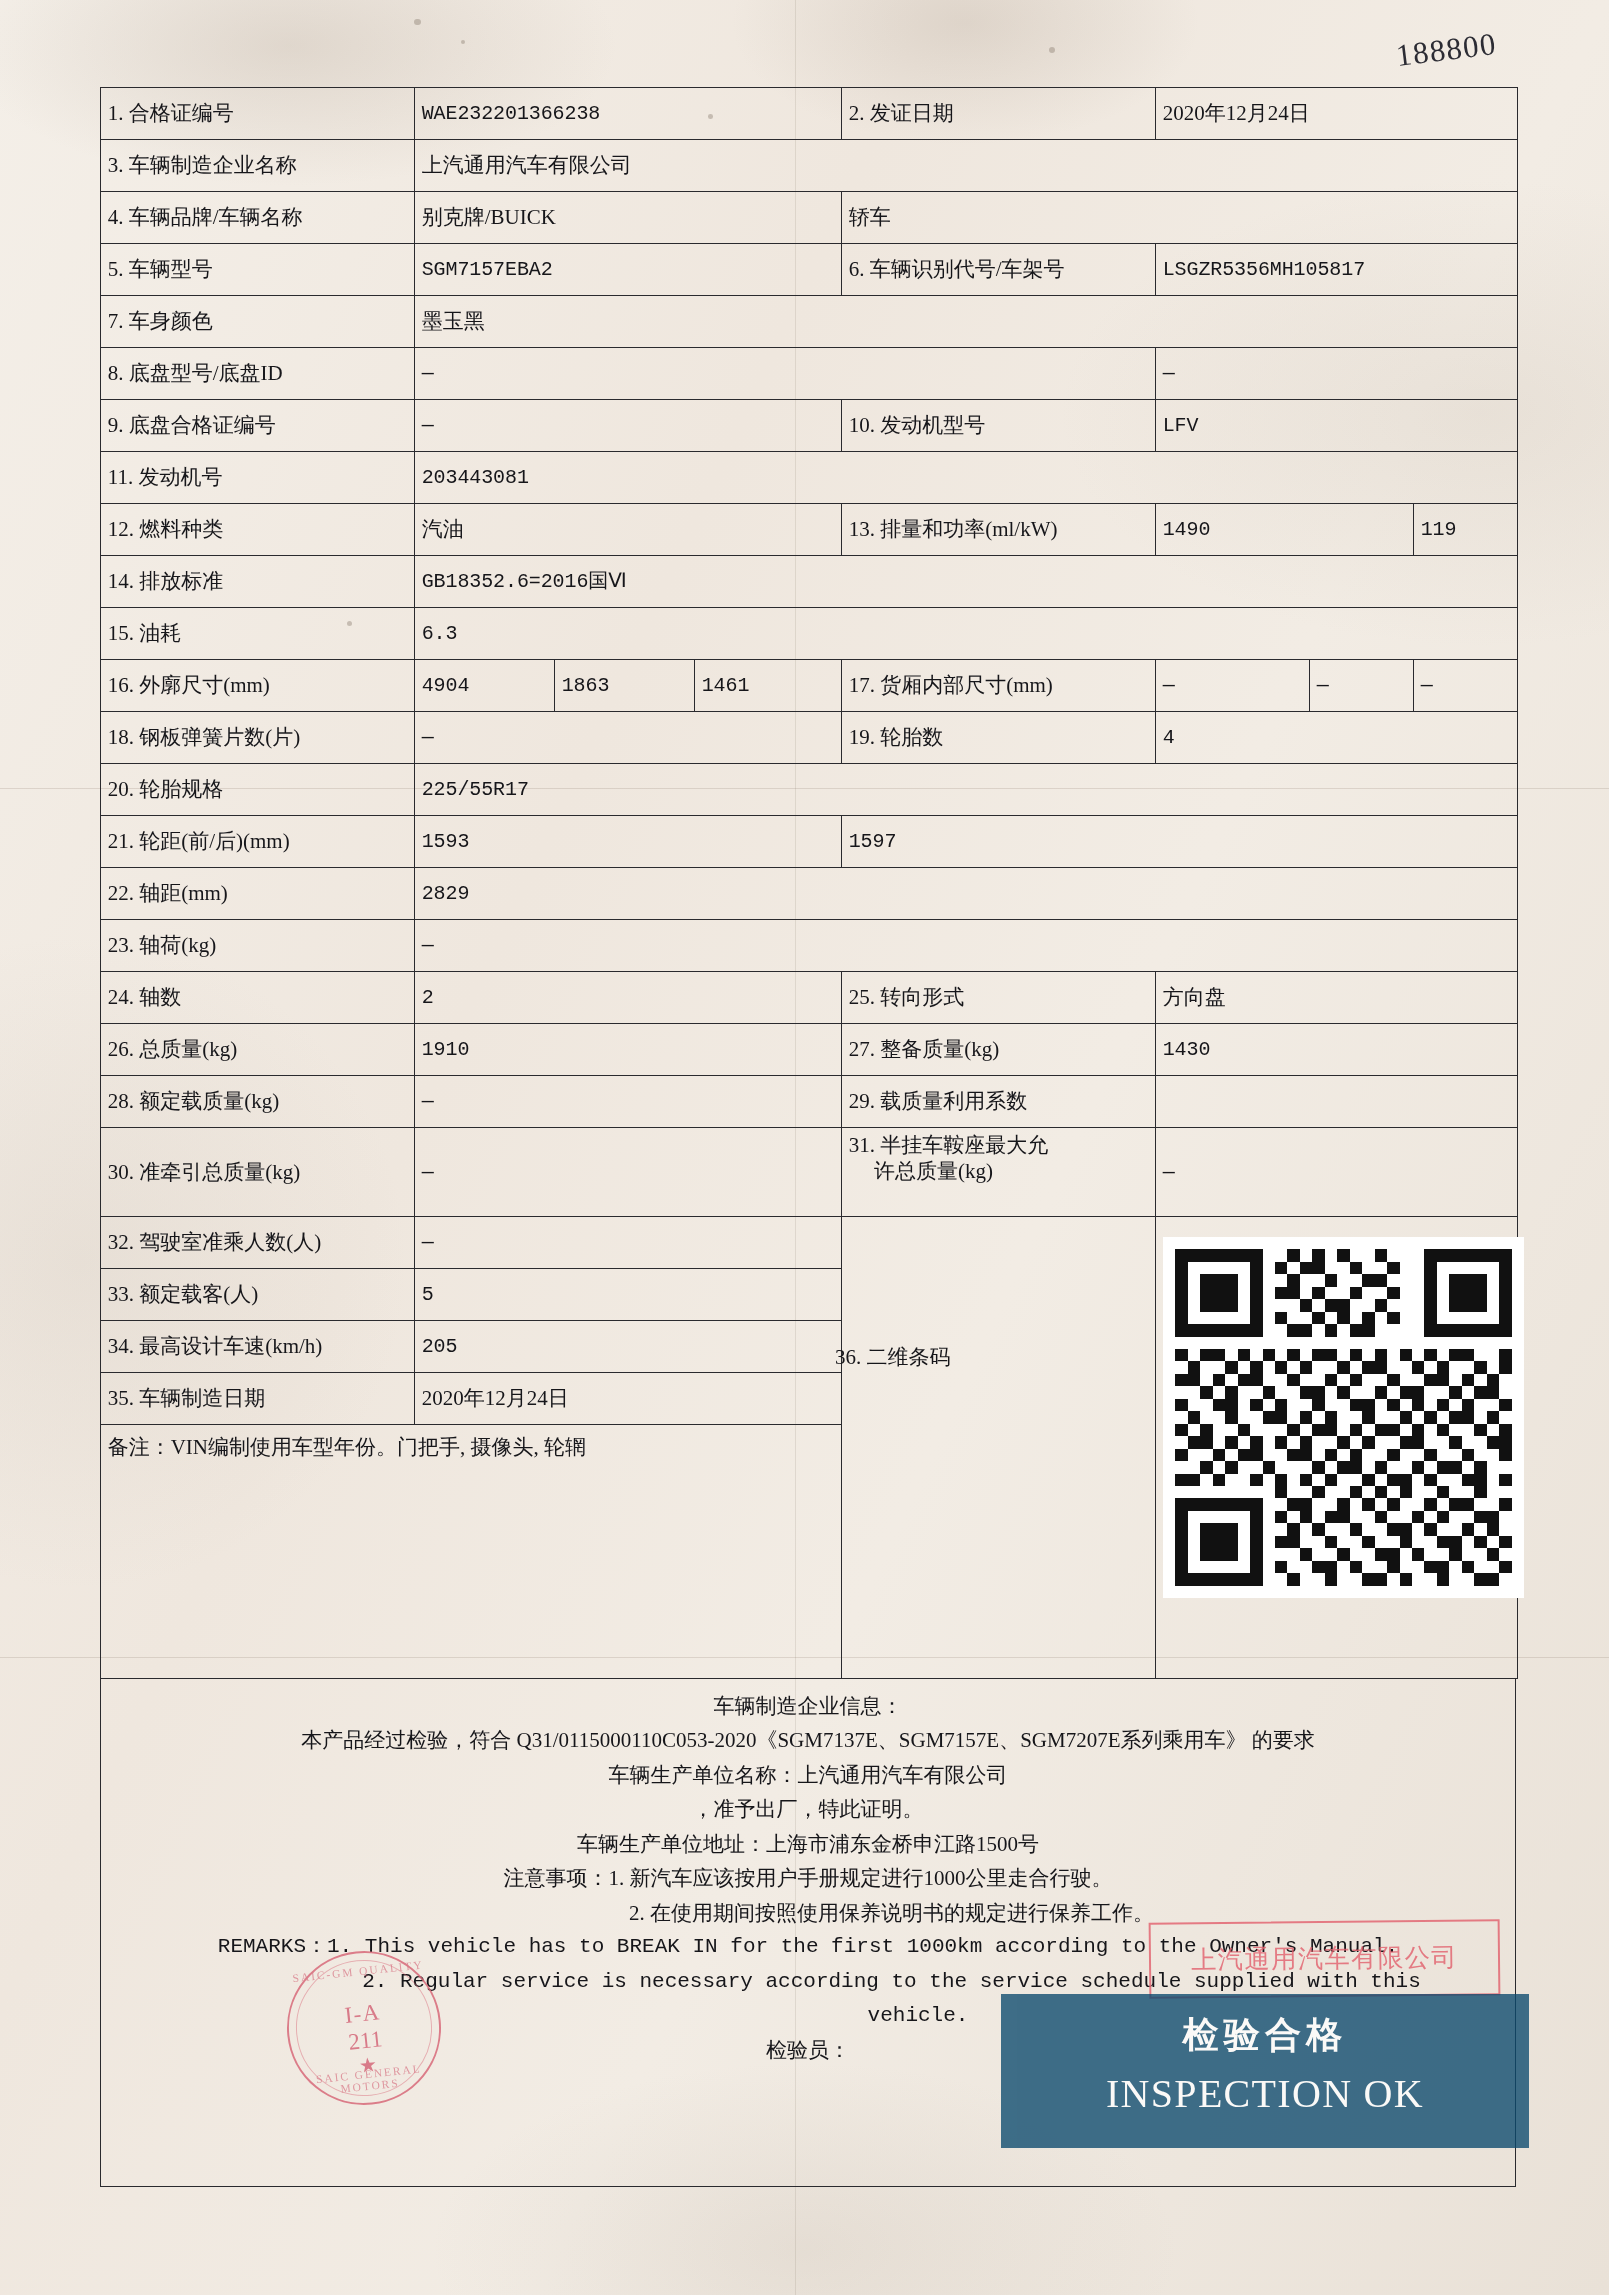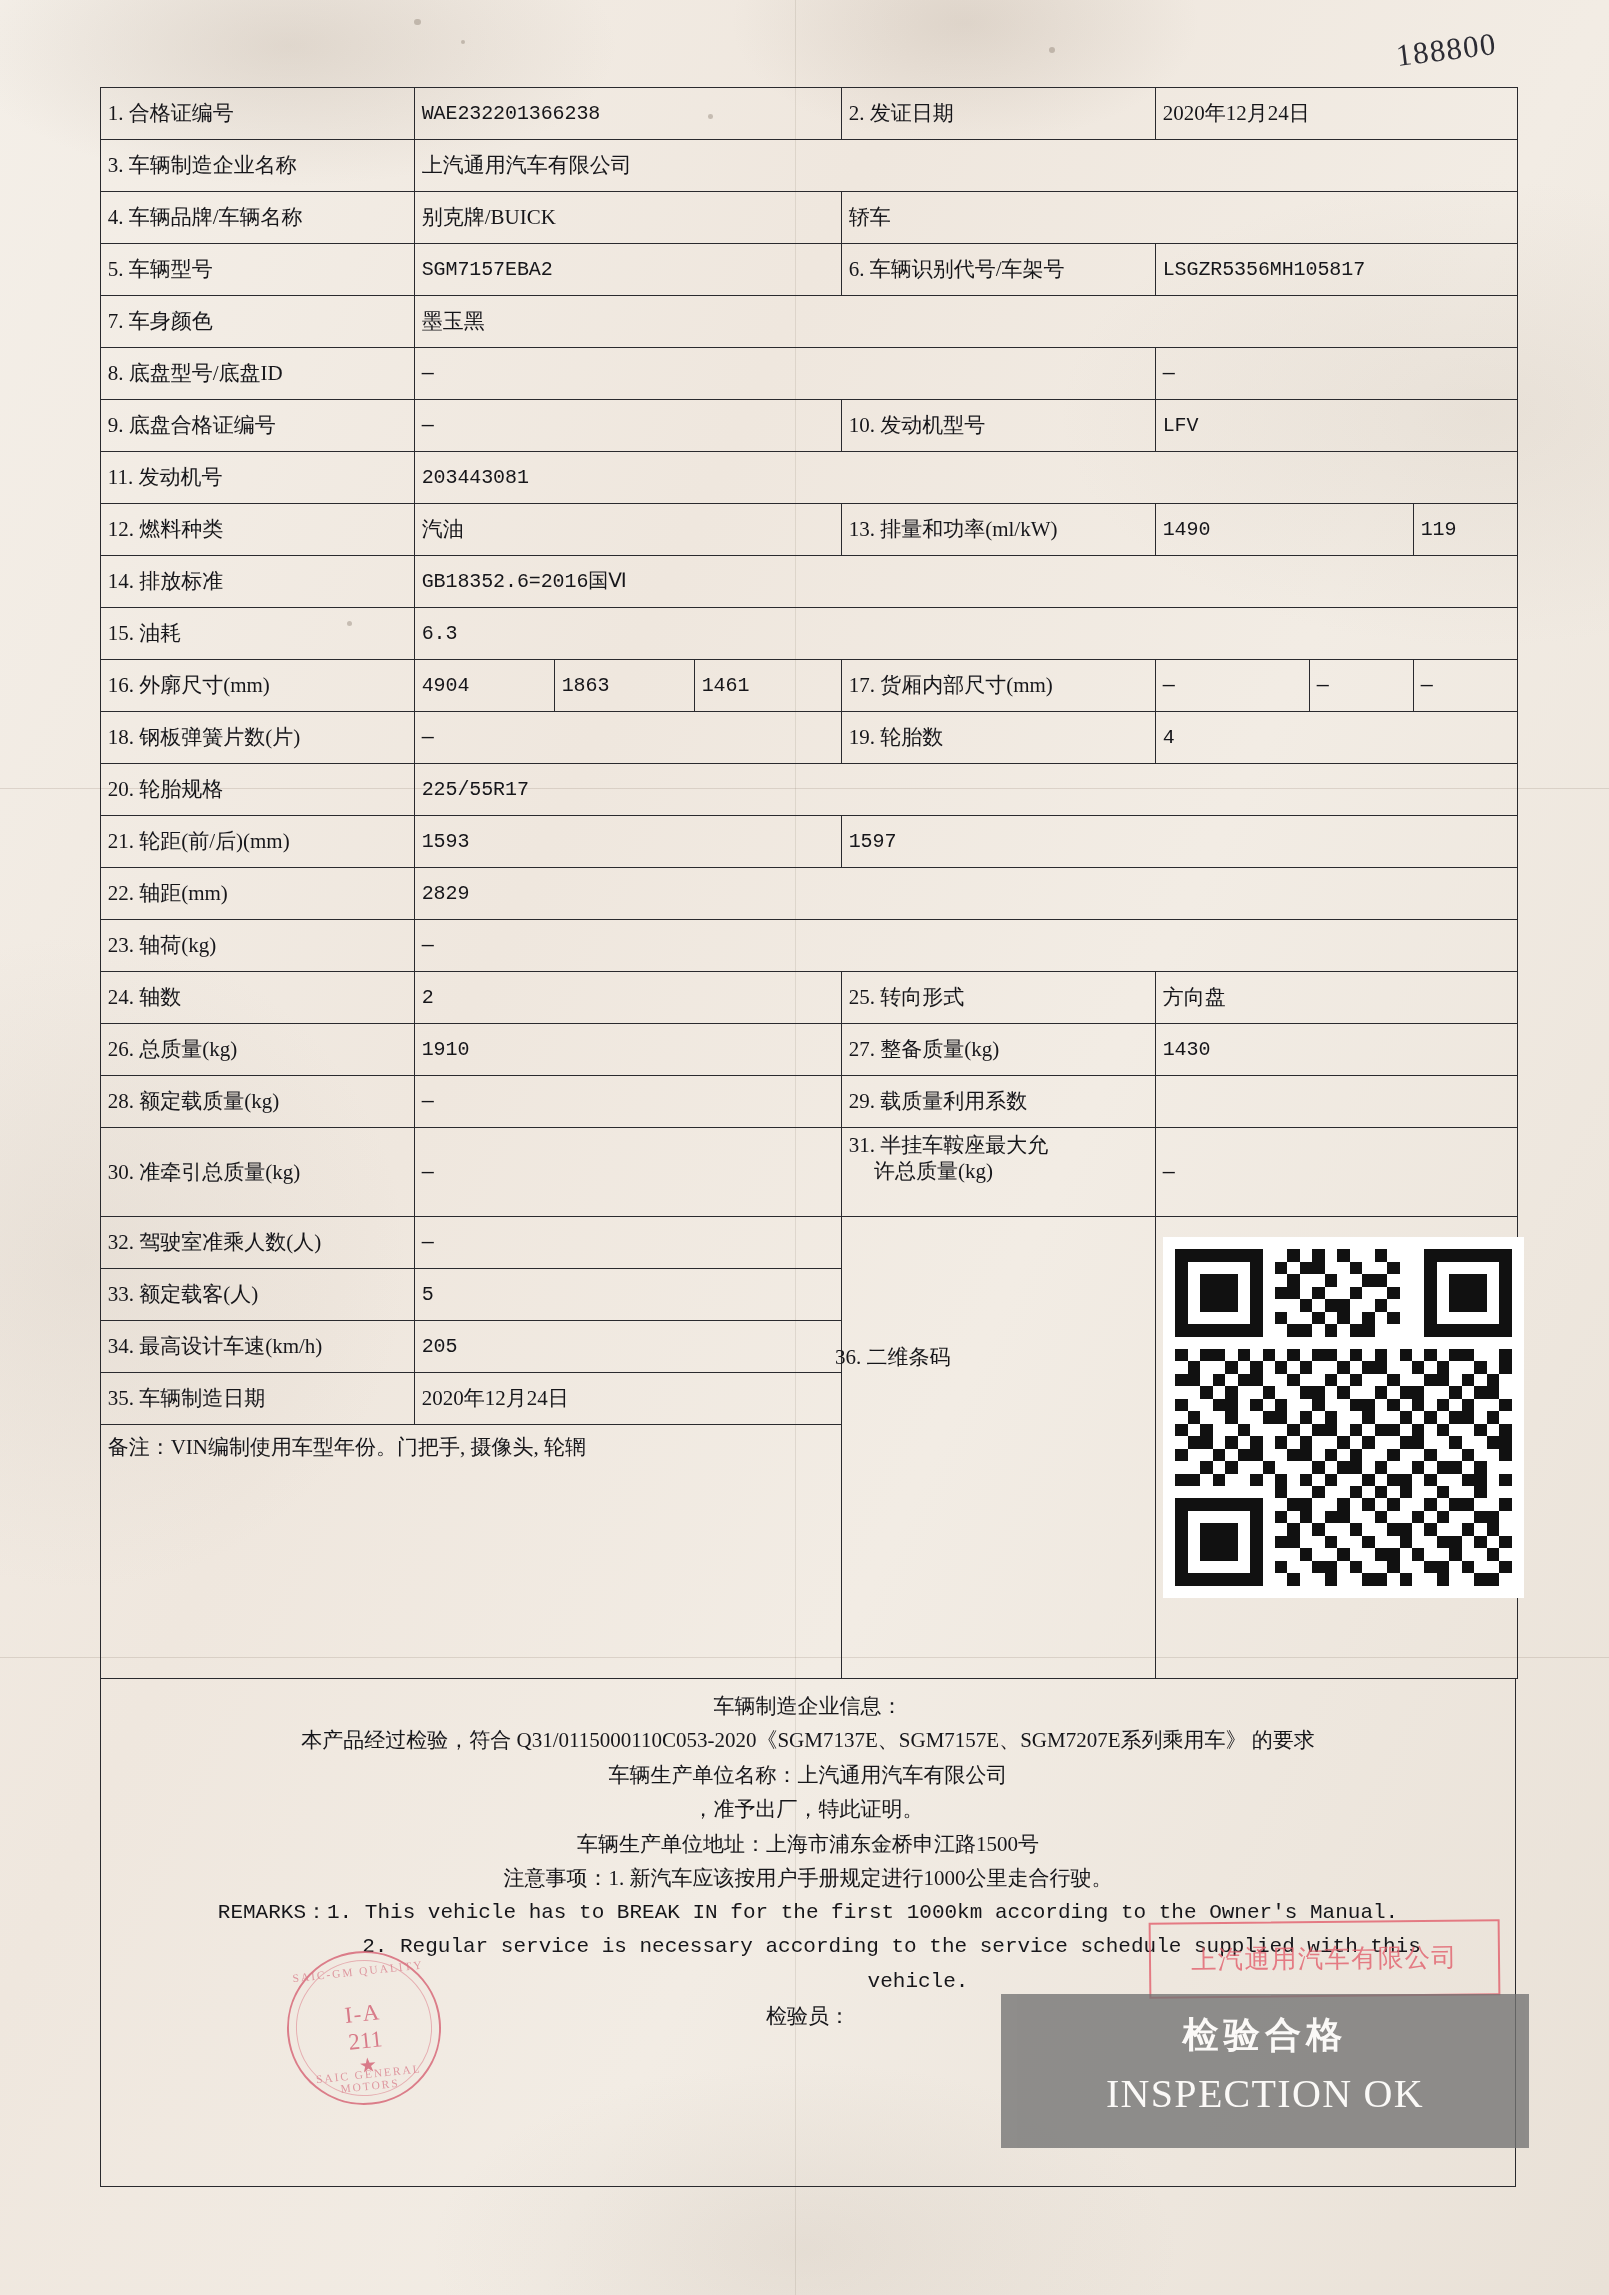--- a/index.html
+++ b/index.html
@@ -78,21 +78,21 @@
   .stamp-round .top-arc{position:absolute;width:100%;text-align:center;top:12px;font-size:11.4px;letter-spacing:2px;opacity:.75;}
   .stamp-round .bot-arc{position:absolute;width:100%;text-align:center;bottom:10.7px;font-size:11.4px;letter-spacing:2px;opacity:.75;}
   .stamp-red-rect{
     position:absolute;left:1149px;top:1921px;width:347px;height:72px;
     border:2.7px solid #e2606d;color:#e2606d;
     display:flex;align-items:center;justify-content:center;
     font-size:25.4px;letter-spacing:1.3px;opacity:.8;transform:rotate(-.6deg);
   }
   .stamp-orange{
     position:absolute;left:1001px;top:1994px;width:528px;height:154px;
-    background:#737373;opacity:.78;
+    background:#0c4a6e;opacity:.78;
   }
   .stamp-orange .cn{
     position:absolute;width:100%;text-align:center;top:17.4px;color:#fff;font-size:36px;letter-spacing:5.3px;font-weight:bold;
   }
   .stamp-orange .en{
     position:absolute;width:100%;text-align:center;top:76px;color:#fff;font-size:40px;letter-spacing:1.3px;
   }
   .handwrite{
     position:absolute;left:1396px;top:32px;
     font-family:"Liberation Serif",serif;font-size:31px;color:#2c2c34;
@@ -515,20 +515,21 @@
   <span>36.</span> <span>二维条码</span>
 </div>
 
 <div class="notebox">
   <p>车辆制造企业信息：</p>
   <p>本产品经过检验，符合 Q31/0115000110C053-2020《SGM7137E、SGM7157E、SGM7207E系列乘用车》 的要求</p>
   <p><span>车辆生产单位名称：</span><span>上汽通用汽车有限公司</span></p>
   <p>，准予出厂，特此证明。</p>
   <p><span>车辆生产单位地址：</span><span>上海市浦东金桥申江路1500号</span></p>
   <p><span>注意事项：</span><span>1. 新汽车应该按用户手册规定进行1000公里走合行驶。</span></p>
+  <p class="indent2">2. 在使用期间按照使用保养说明书的规定进行保养工作。</p>
   <p class="mono"><span>REMARKS：</span><span>1. This vehicle has to BREAK IN for the first 1000km according to the Owner's Manual.</span></p>
   <p class="mono indent2">2. Regular service is necessary according to the service schedule supplied with this</p>
   <p class="mono" style="padding-left:220px">vehicle.</p>
   <p class="inspector">检验员：</p>
 </div>
 
 </div>
 
 <div class="stamp-round">
   <div class="arc"></div>

